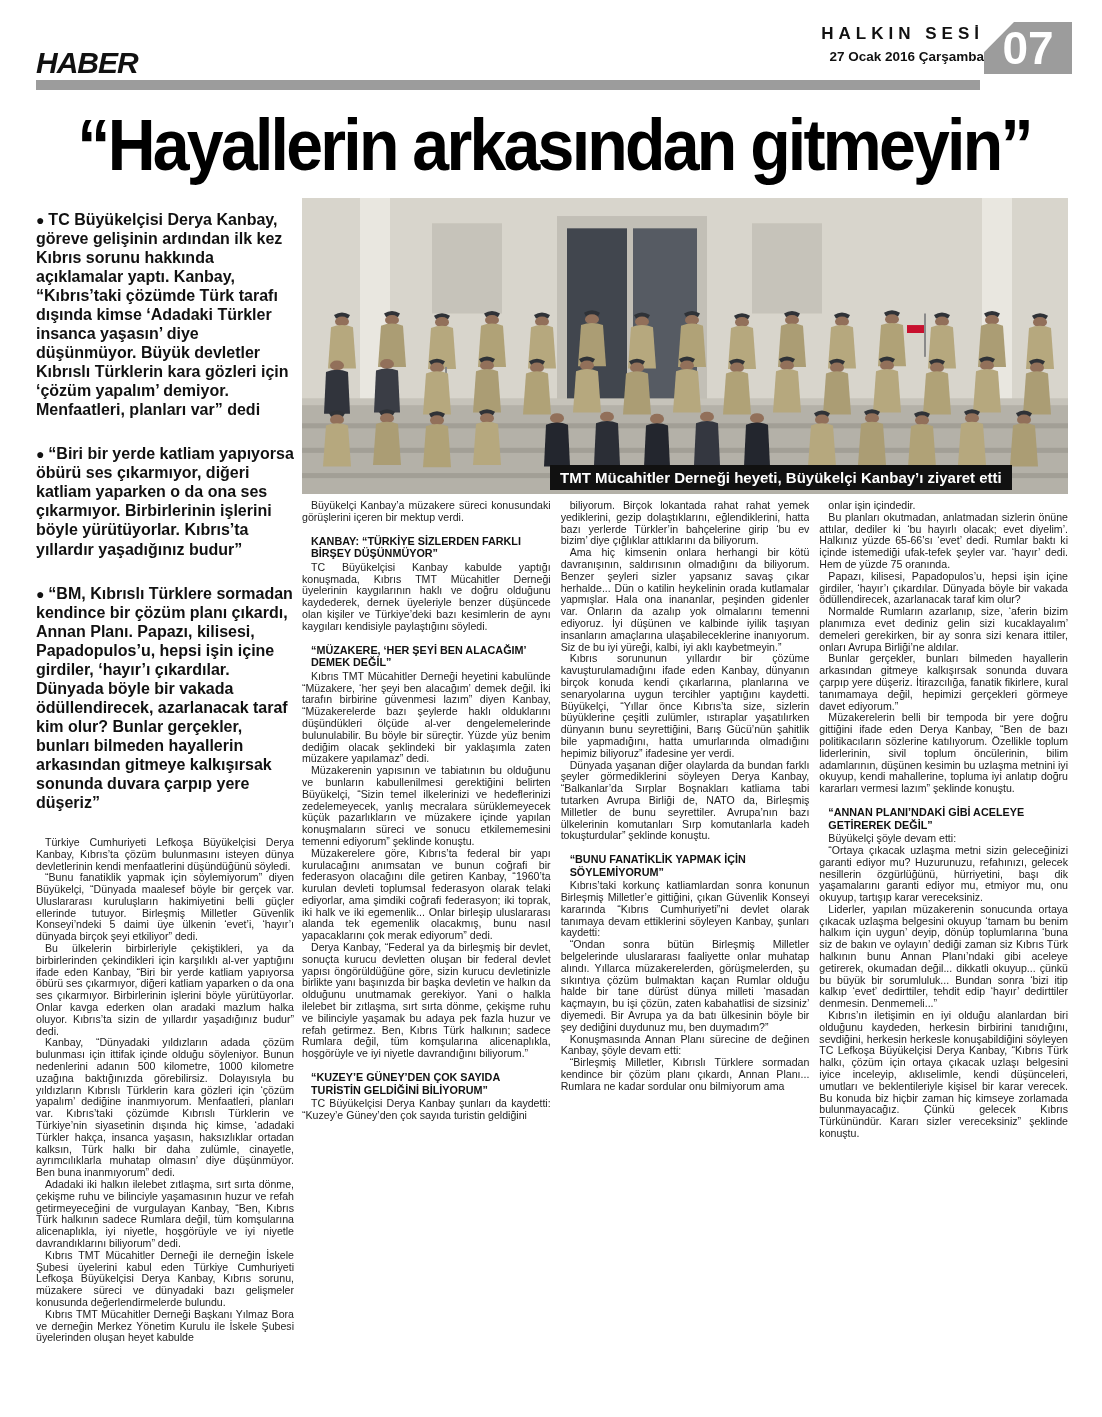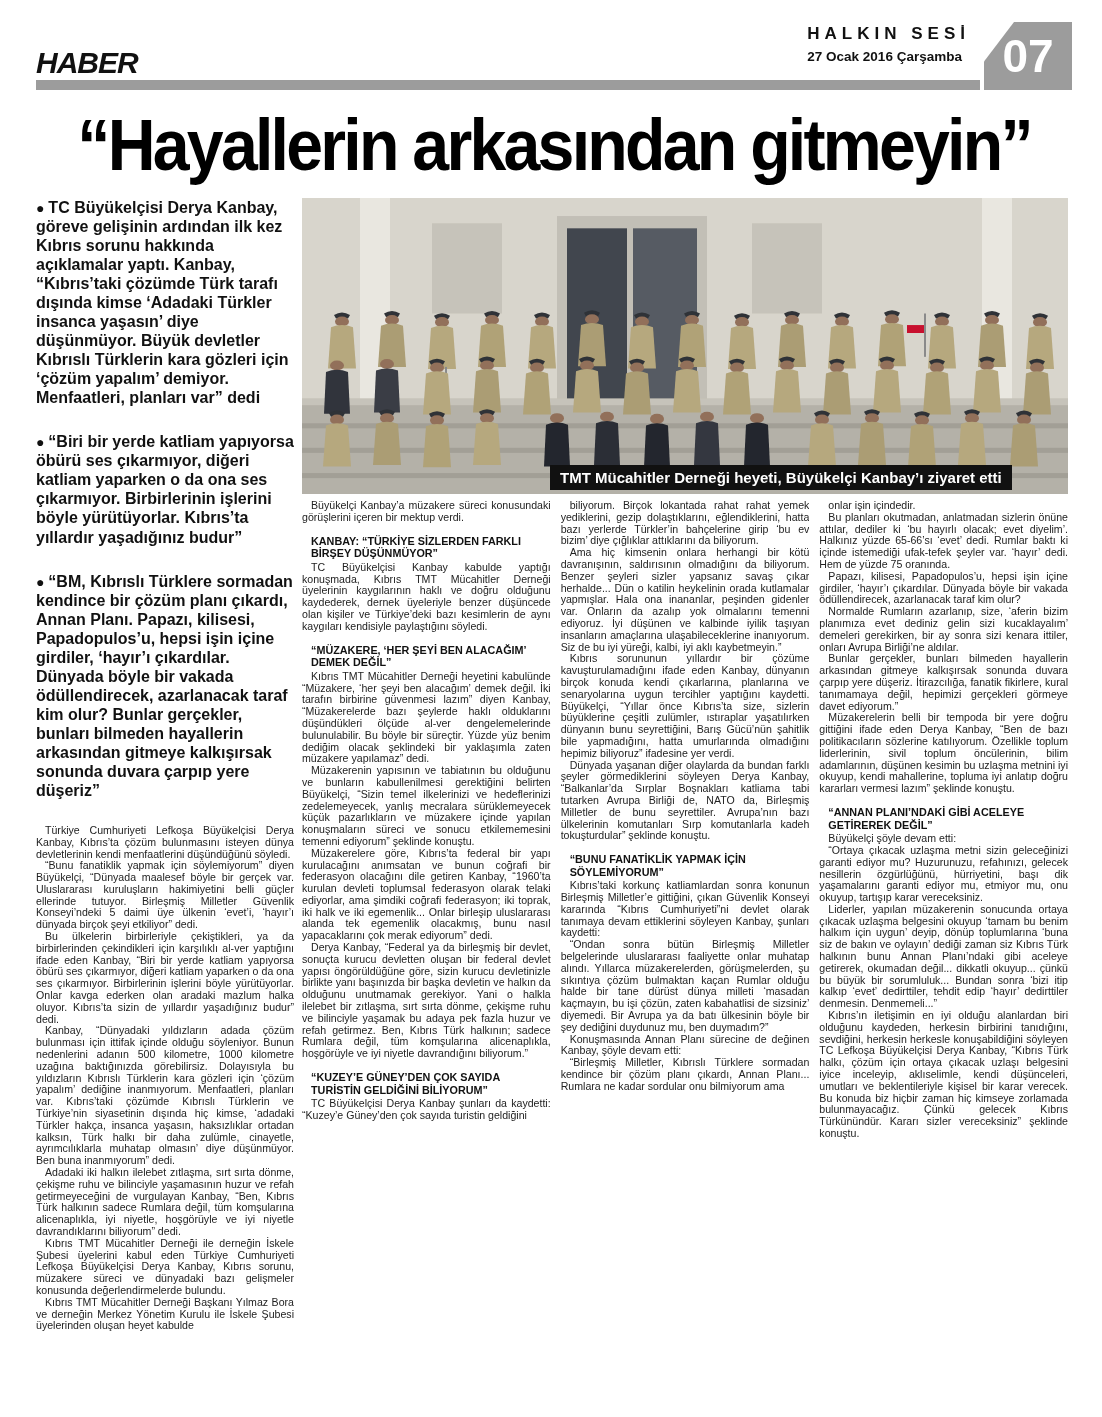--- a/index.html
+++ b/index.html
@@ -10,44 +10,44 @@
   }
   .page { padding:12px 34px 0 36px; height:100%; }
 
   
   .header-row { position:relative; height:82px; }
   .section-label {
     position:absolute; left:0; bottom:14px;
     font-size:30px; font-weight:bold; font-style:italic; letter-spacing:-1px; color:#111;
   }
   .masthead {
-    position:absolute; right:98px; top:12px; text-align:left;margin-left:13px;
+    position:absolute; right:84px; top:12px; text-align:right;margin-left:13px;
   }
   .masthead-title { font-size:17px; font-weight:bold; letter-spacing:5px; color:#111; white-space:nowrap; }
   .masthead-date  { font-size:13.5px; font-weight:bold; margin-top:5px; color:#111; }
   .page-number {
-    position:absolute; right:-4px; top:10px; width:88px; height:68px;
+    position:absolute; right:-4px; top:10px; width:88px; height:52px;
     background:#9c9c9c; color:#fff; font-size:46px; font-weight:bold;
     display:flex; align-items:center; justify-content:center;
     clip-path:polygon(30px 0, 100% 0, 100% 100%, 0 100%, 0 58%);
   }
   .header-rule { position:absolute; left:0; right:88px; bottom:4px; height:10px; background:#9c9c9c; }
 
   
   .headline {
     margin:10px 0 12px 0; text-align:center; white-space:nowrap;
     font-size:72px; font-weight:bold; letter-spacing:-3px; color:#000;
     transform:scaleX(0.92); transform-origin:center;
   }
 
   
   .content { display:grid; grid-template-columns:258px 766px; column-gap:8px; }
 
   
-  .lead-list { list-style:none; margin-top:0; }
+  .lead-list { list-style:none; margin-top:12px; }
   .lead-bullet {
     font-size:16px; font-weight:bold; line-height:1.19; margin-bottom:25px; color:#111;
   }
   .lead-bullet::before { content:"\25CF\00A0 "; font-size:14px; }
 
   
   .body-col { overflow:hidden; }
   .body-p {
     font-size:10.6px; line-height:11.8px; text-align:justify; text-indent:9px; color:#222;
   }

